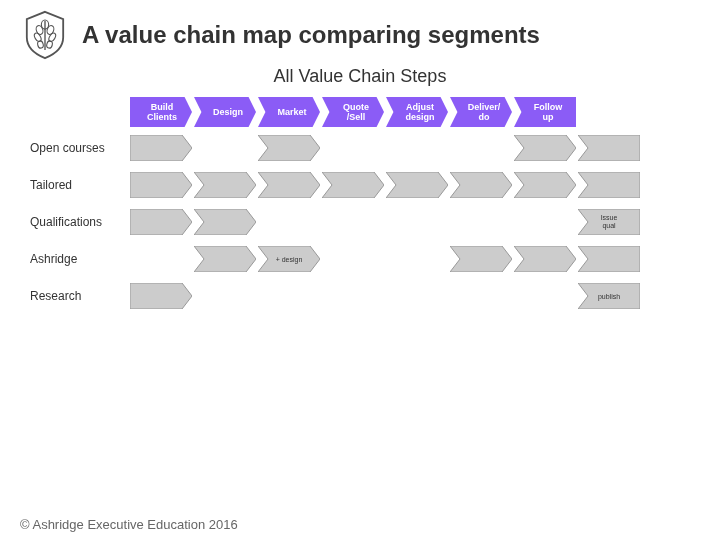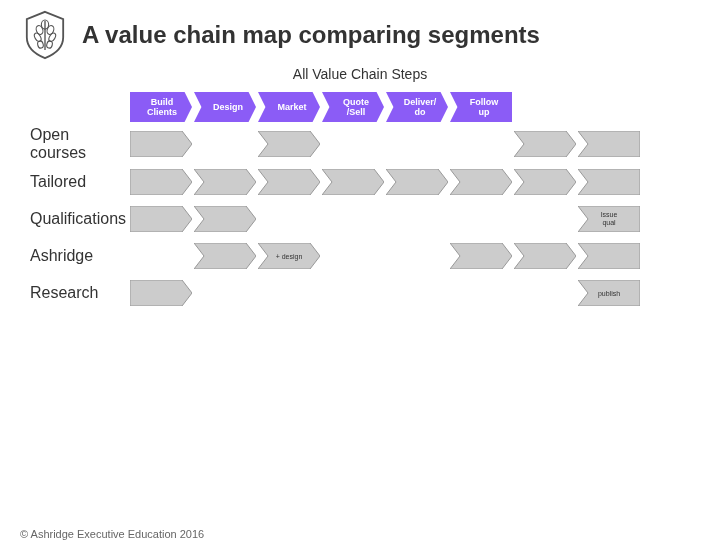--- a/index.html
+++ b/index.html
@@ -33,21 +33,21 @@
     }
 
     .title {
       font-size: 24px;
       font-weight: bold;
       color: #333;
     }
 
     .subtitle {
       text-align: center;
-      font-size: 14px;
+      font-size: 18px;
       color: #333;
       margin-bottom: 10px;
       font-weight: normal;
     }
 
     
     .header-row {
       display: flex;
       align-items: stretch;
       margin-left: 100px;
@@ -78,39 +78,39 @@
     
     .segment-row {
       display: flex;
       align-items: center;
       margin-bottom: 3px;
       min-height: 34px;
     }
 
     .segment-label {
       width: 100px;
-      font-size: 16px;
+      font-size: 12px;
       color: #333;
       flex-shrink: 0;
       padding-right: 14px;
       font-weight: normal;
     }
 
     .arrows-row {
       display: flex;
       align-items: center;
       gap: 2px;
       flex: 1;
     }
 
     .footer {
       position: absolute;
-      bottom: 0;
+      bottom: 8px;
       left: 20px;
-      font-size: 11px;
+      font-size: 13px;
       color: #666;
     }
   </style>
 </head>
 <body>
 
 <div class="page">
 
   <div class="header">
 
@@ -132,20 +132,21 @@
 
   <div class="subtitle">All Value Chain Steps</div>
 
   <div style="position:relative; margin-left:10px;">
 
     <div class="header-row">
       <div class="chevron-header" style="clip-path: polygon(0% 0%, 88% 0%, 100% 50%, 88% 100%, 0% 100%);">Build<br>Clients</div>
       <div class="chevron-header">Design</div>
       <div class="chevron-header">Market</div>
       <div class="chevron-header">Quote<br>/Sell</div>
+      <div class="chevron-header">Adjust<br>design</div>
       <div class="chevron-header">Deliver/<br>do</div>
       <div class="chevron-header" style="clip-path: polygon(0% 0%, 100% 0%, 100% 100%, 0% 100%, 12% 50%);">Follow<br>up</div>
     </div>
 
     <div class="segment-row">
       <div class="segment-label">Open courses</div>
       <div class="arrows-row">
 
         <svg width="62" height="26" viewBox="0 0 62 26">
           <polygon points="0,0 52,0 62,13 52,26 0,26" fill="#cccccc" stroke="#999" stroke-width="1"></polygon>

